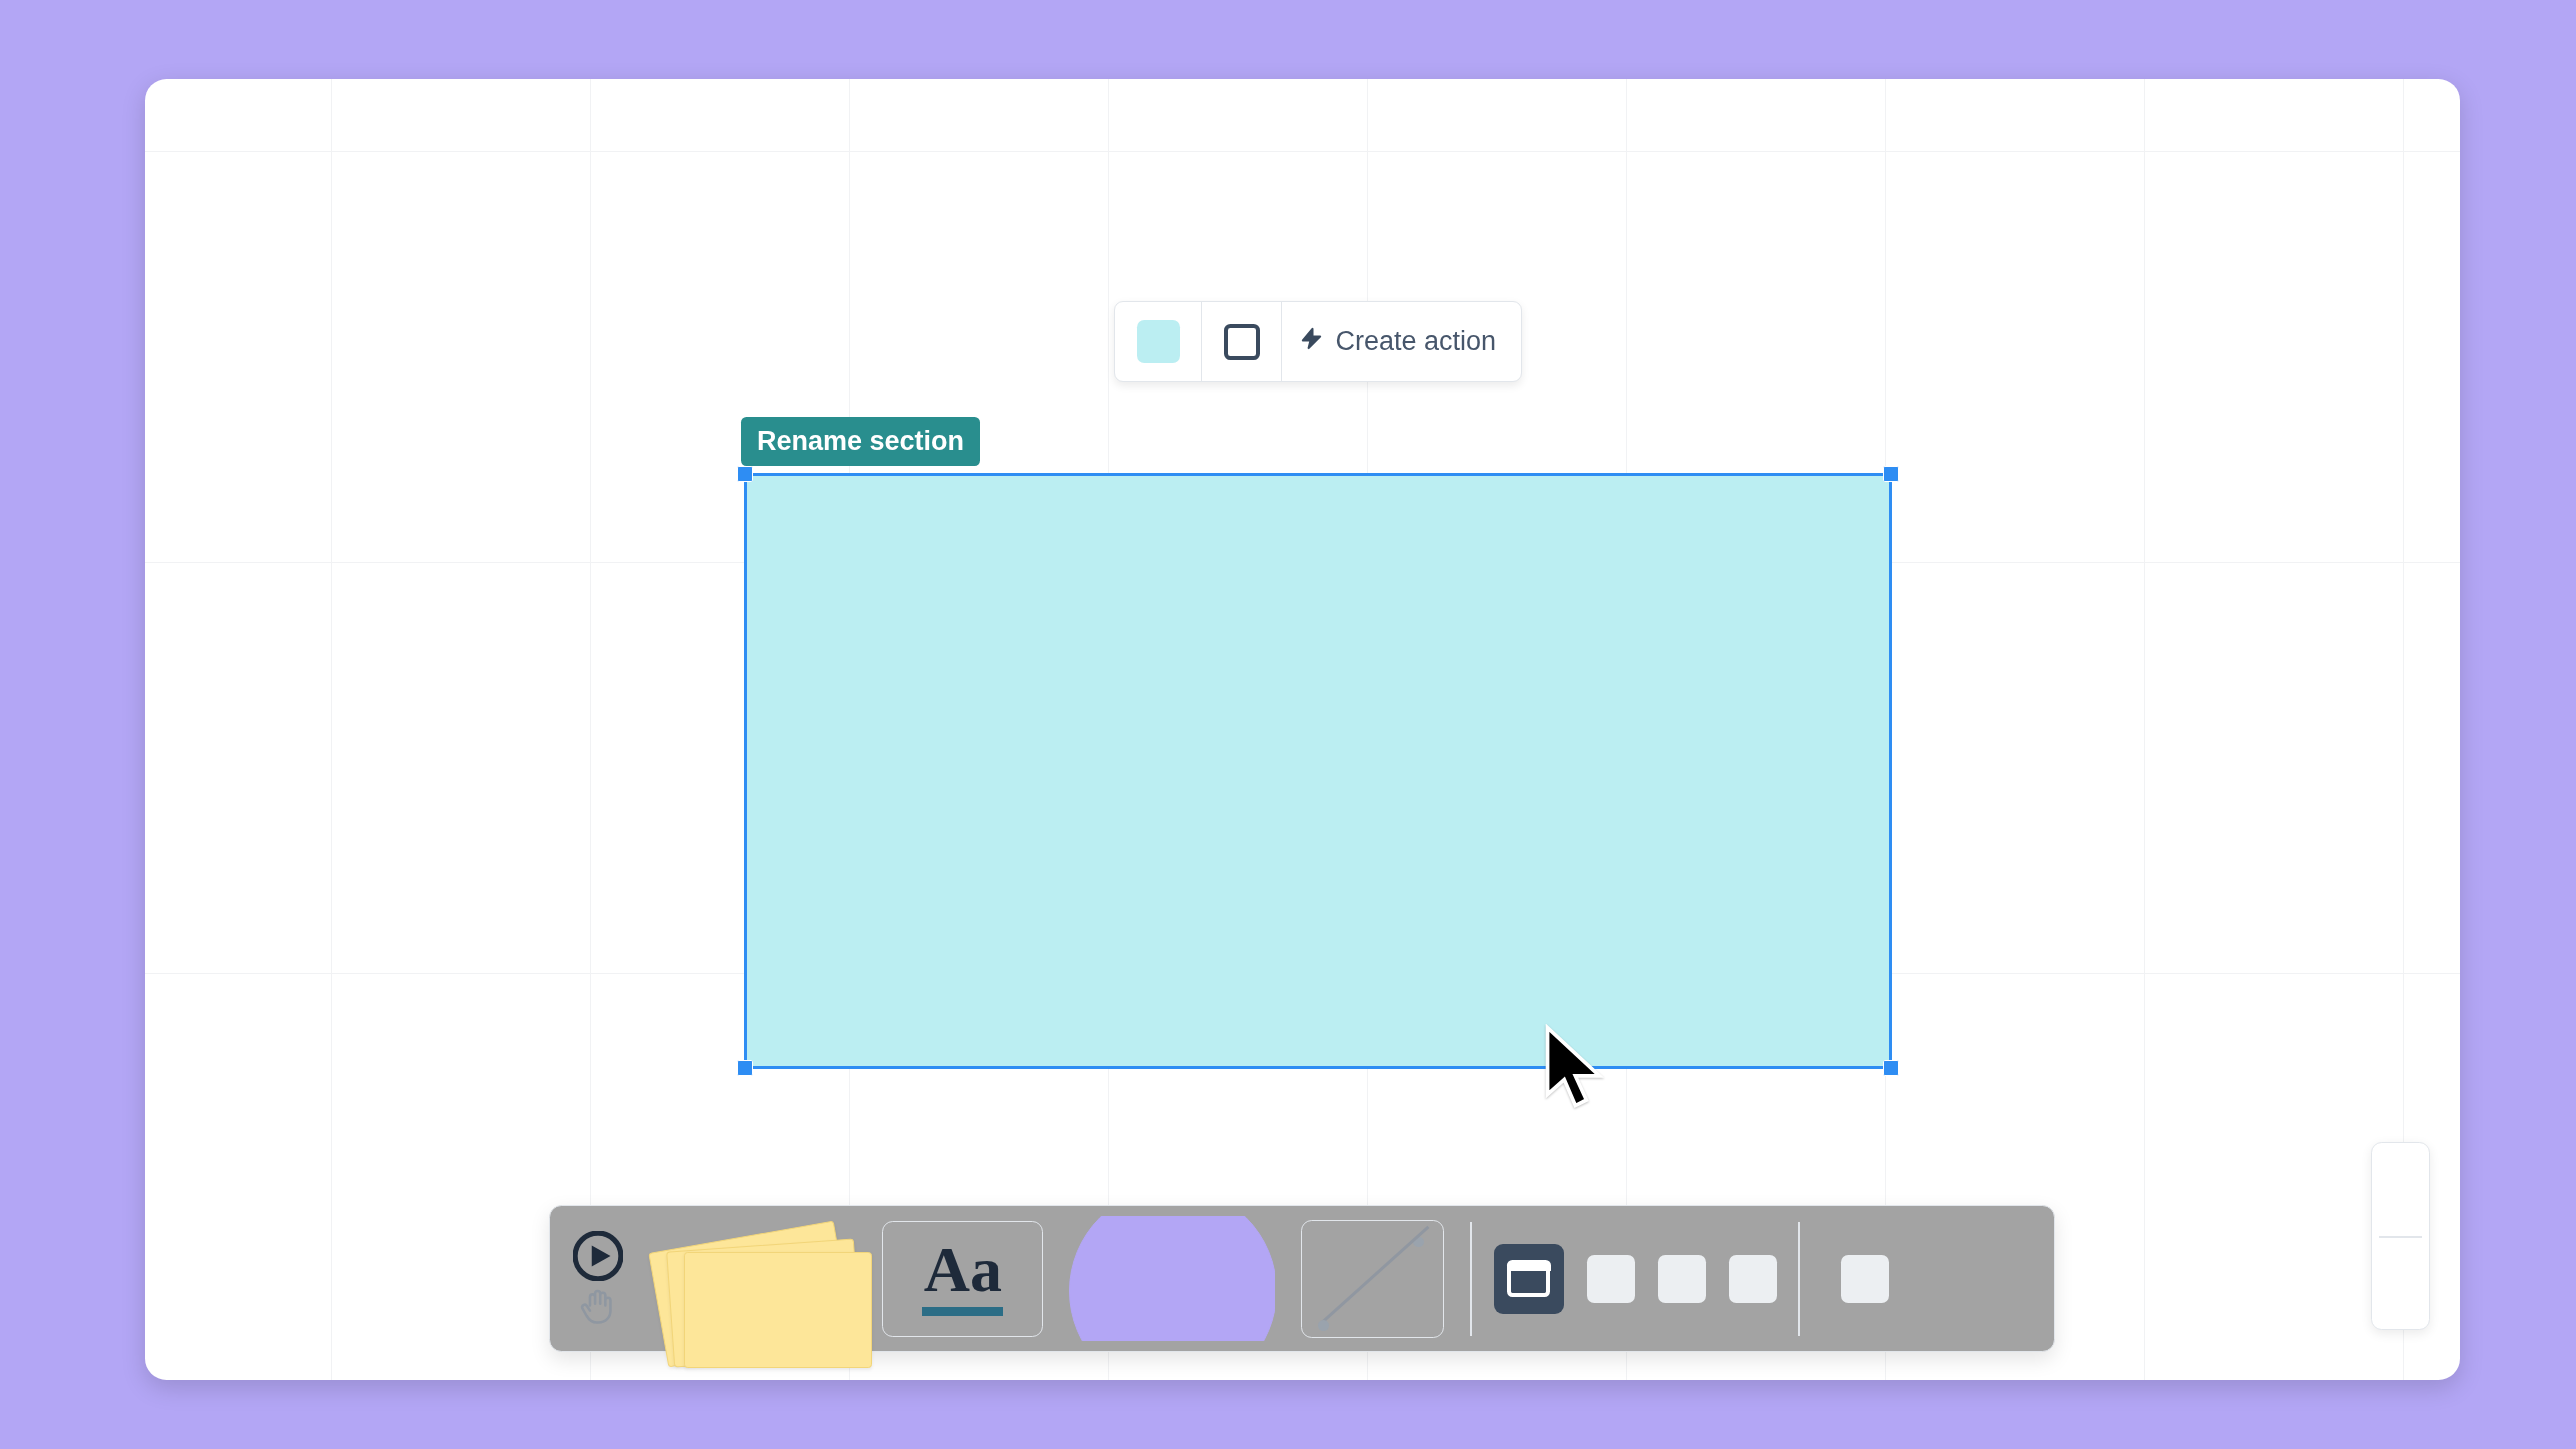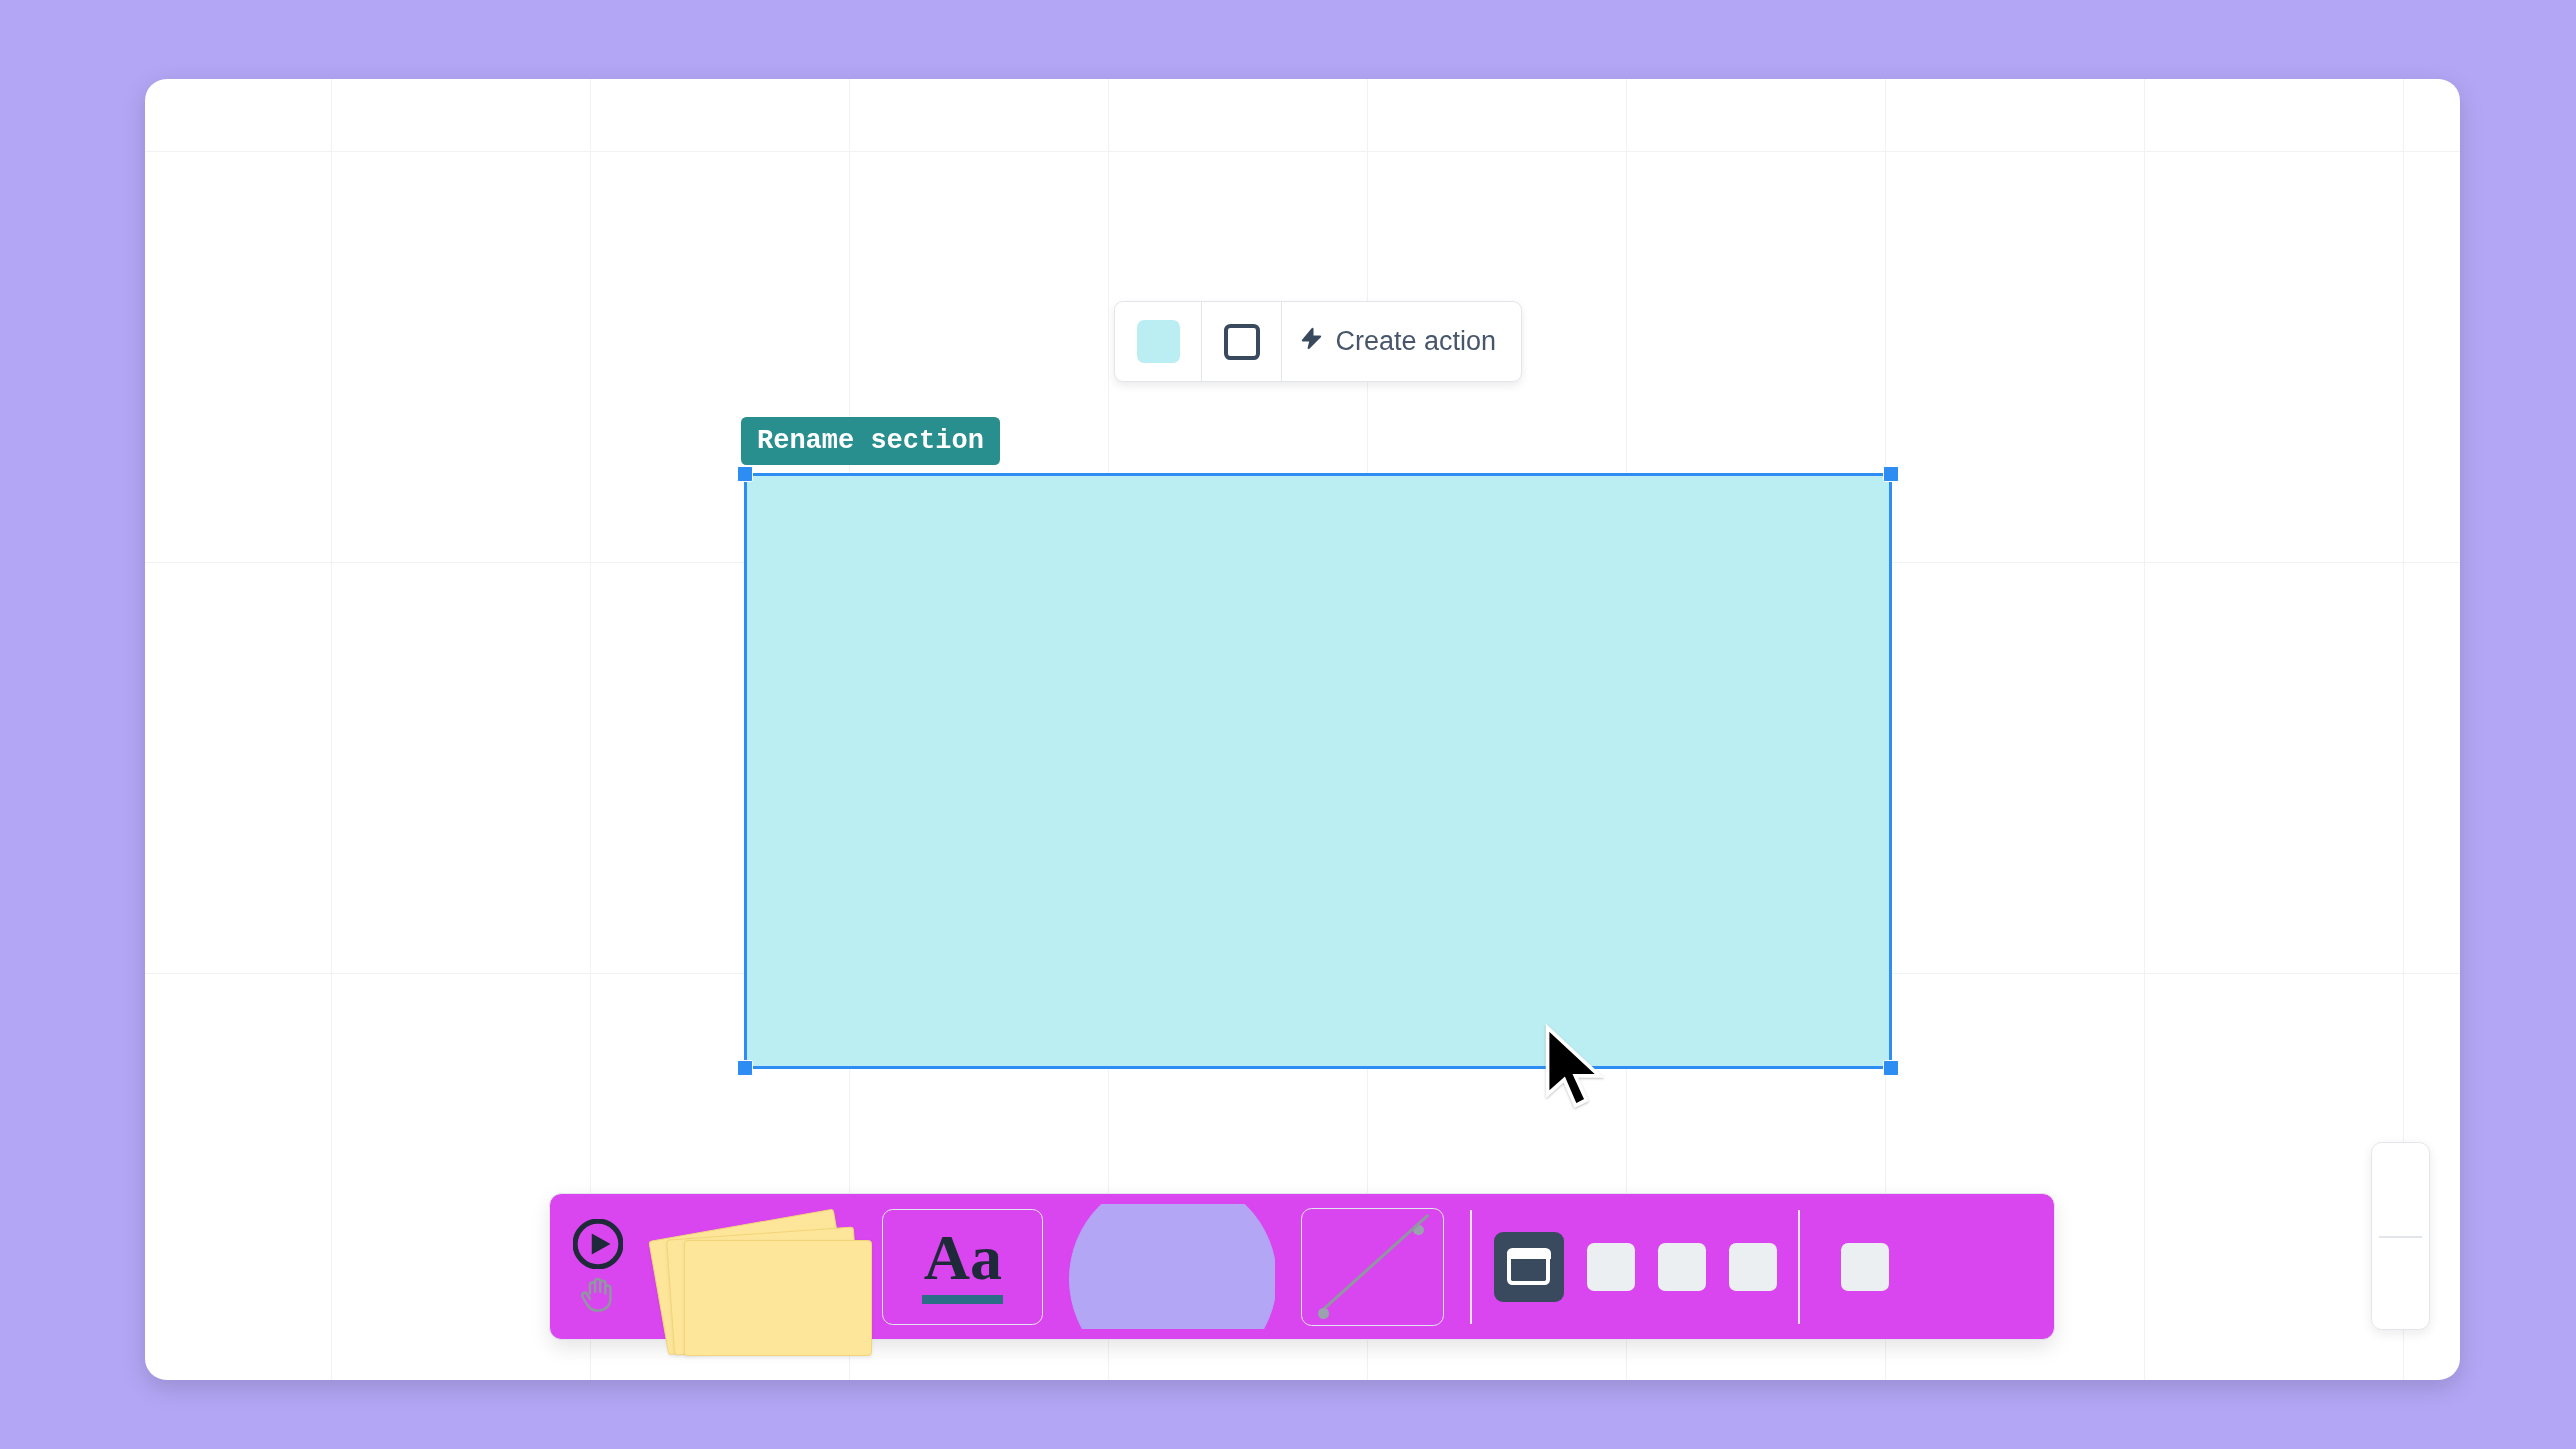--- a/index.html
+++ b/index.html
@@ -59,21 +59,20 @@
     .tooltip {
       position: absolute;
       left: 596px;
       top: 338px;
       background: #298e8e;
       color: #fff;
       font-size: 27px;
       font-weight: 600;
       padding: 9px 16px;
       border-radius: 5.4px;
-      font-family: Liberation Mono, monospace;
     }
 
     
     .context-bar {
       position: absolute;
       left: 969px;
       top: 222px;
       display: flex;
       align-items: center;
       background: #fff;
@@ -121,24 +120,24 @@
       top: 945px;
       width: 63px;
       height: 89px;
     }
     .cursor-glyph svg { width: 100%; height: 100%; filter: drop-shadow(0.9px 1.8px 0.9px rgba(0,0,0,0.25)); }
 
     
     .dock {
       position: absolute;
       left: 404px;
-      bottom: 40px;
+      bottom: 28px;
       width: 1506px;
       height: 147px;
-      background: #d946ef;
+      background: #a3a3a3;
       border: 1.8px solid #e2e6eb;
       border-radius: 12.5px;
       box-shadow: 0 7.2px 19.7px rgba(0,0,0,0.1);
       display: flex;
       align-items: center;
       padding: 16px 18px;
       gap: 21.5px;
     }
     .dock-group-left {
       display: flex;

